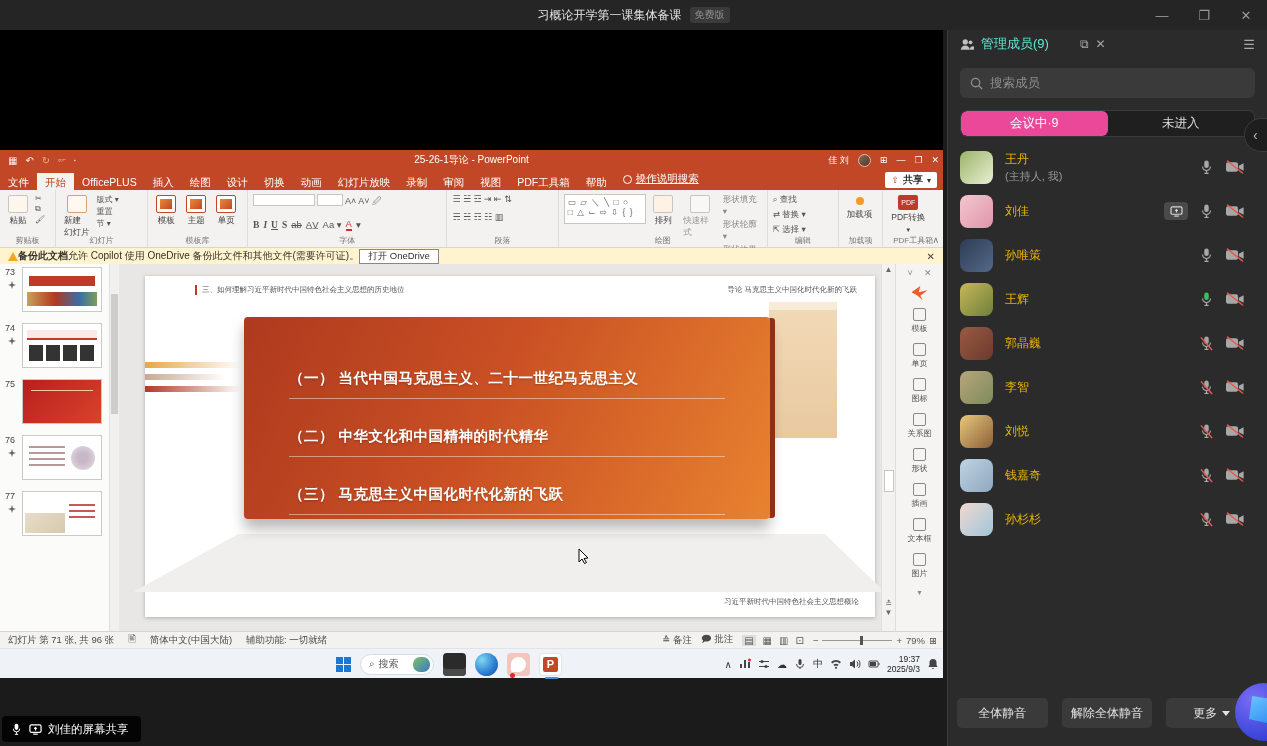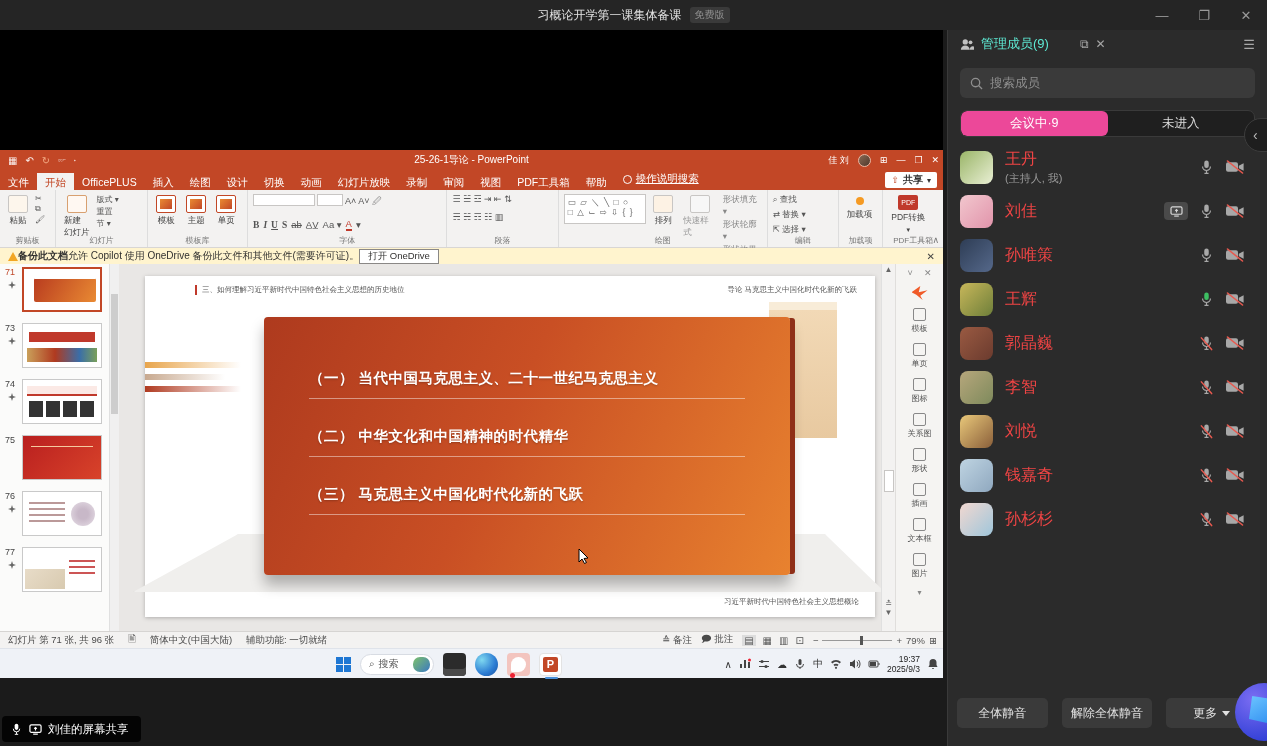--- a/index.html
+++ b/index.html
@@ -91,21 +91,21 @@
   .sl-head { position:absolute; top:9px; left:50px; font-size:7.5px; color:#555; border-left:2px solid #c0392b; padding-left:5px; }
   .sl-head-r { position:absolute; top:9px; right:18px; font-size:7.5px; color:#555; }
   .floor { position:absolute; left:-12px; top:258px; width:752px; height:58px; background:#f0efed; clip-path:polygon(14% 0,92% 0,100% 100%,0 100%); box-shadow:0 1px 2px rgba(0,0,0,.15); }
   .beige { position:absolute; right:38px; top:34px; width:68px; height:128px; background:linear-gradient(180deg,#f2d9b6,#e8c9a0); }
   .beige::before { content:""; position:absolute; left:0; top:-8px; width:100%; height:8px; background:#f8ecd8; }
   .stripes { position:absolute; left:0; top:86px; width:96px; }
   .stripes div { height:6px; margin-bottom:6px; }
   .stripes .s1 { background:linear-gradient(90deg,#e8a54c,transparent); }
   .stripes .s2 { background:linear-gradient(90deg,#c8a98f,transparent); width:80px; }
   .stripes .s3 { background:linear-gradient(90deg,#b03a20,transparent); }
-  .panel3d { position:absolute; left:99px; top:41px; width:526px; height:258px; background:linear-gradient(115deg,#ae3a1e,#c94f24 45%,#e8822f); border-radius:4px; box-shadow:6px 0 0 -1px #8f2f18, 0 10px 14px rgba(0,0,0,.28);margin-left:20px; }
+  .panel3d { position:absolute; left:99px; top:41px; width:526px; height:202px; background:linear-gradient(115deg,#ae3a1e,#c94f24 45%,#e8822f); border-radius:4px; box-shadow:6px 0 0 -1px #8f2f18, 0 10px 14px rgba(0,0,0,.28); }
   .panel3d .line { color:#fff; font-weight:bold; font-size:14.5px; margin:0 0 0 45px; letter-spacing:.5px; text-shadow:0 1px 2px rgba(0,0,0,.25); }
   .panel3d .l1 { padding-top:52px; }
   .panel3d .l2 { padding-top:28px; }
   .panel3d .l3 { padding-top:28px; }
   .panel3d hr { border:none; border-top:1px solid rgba(255,255,255,.45); margin:10px 45px 0 45px; }
   .sl-footer { position:absolute; right:16px; bottom:10px; font-size:7.5px; color:#555; }
   #cursor { left:578px; top:398px; width:12px; height:16px; z-index:5; }
 
   
   #v-scroll { left:881px; top:114px; width:14px; height:367px; background:#f3f2f1; border-left:1px solid #e0e0e0; font-size:8px; color:#666; text-align:center; }
@@ -162,21 +162,21 @@
   #panel-header .menu { margin-left:auto; color:#a8a8a8; font-size:13px; }
   #psearch { margin:10px 12px 0; height:30px; background:#3a3a3a; border-radius:6px; display:flex; align-items:center; gap:7px; padding:0 10px; color:#8f8f8f; font-size:12.5px; }
   #ptabs { margin:12px 12px 0; height:27px; background:#1f1f1f; border:1px solid #3a3a3a; border-radius:7px; display:flex; overflow:hidden; }
   #ptabs .ptab { flex:1; display:flex; align-items:center; justify-content:center; font-size:12.5px; color:#dcdcdc; }
   #ptabs .ptab.active { background:#ec4899; border-radius:6px; color:#fff; }
   #collapse-circle { left:1244px; top:118px; width:40px; height:34px; background:#1e1e1e; border:1px solid #3c3c3c; border-radius:17px; color:#bbb; font-size:14px; display:flex; align-items:center; padding-left:8px; z-index:4; }
   #members { margin-top:8px; }
   .mrow { display:flex; align-items:center; height:44px; padding:0 22px 0 12px; position:relative; }
   .mrow .avatar { width:33px; height:33px; border-radius:8px; flex:none; }
   .mrow .minfo { margin-left:12px; }
-  .mrow .mname { color:#ef4444; font-size:16px;font-family:Liberation Serif, serif; }
+  .mrow .mname { color:#eab308; font-size:12px;font-family:Liberation Serif, serif; }
   .mrow .msub { color:#9a9a9a; font-size:11px; margin-top:1px; }
   .mrow .micons { margin-left:auto; display:flex; align-items:center; gap:11px; }
   .share-badge { display:none; width:24px; height:18px; background:#4a4a4a; border-radius:4px; align-items:center; justify-content:center; }
   .mrow.sharing .share-badge { display:flex; }
   .micsvg { width:15px; height:17px; }
   .micsvg .body { fill:#a8a8a8; }
   .micsvg .stand { stroke:#a8a8a8; stroke-width:1.3; fill:none; }
   .micsvg .slash { display:none; stroke:#e8594f; stroke-width:1.6; stroke-linecap:round; }
   .mrow.mic-active .micsvg .body { fill:#3dbe62; }
   .mrow.mic-muted .micsvg .slash { display:block; }
@@ -353,27 +353,20 @@
       <span class="warn-tri"></span>
       <b>备份此文档</b>
       <span>允许 Copilot 使用 OneDrive 备份此文件和其他文件(需要许可证)。</span>
       <span class="btn">打开 OneDrive</span>
       <span class="close">✕</span>
     </div>
 
     <div class="abs" id="thumbs">
       <div>
 
-      <div class="thumb-row v71 current star">
-          <span class="num">71</span>
-          <svg class="star-el" viewBox="0 0 10 10">
-              <path d="M5 0L6.2 3.8 10 5 6.2 6.2 5 10 3.8 6.2 0 5 3.8 3.8z"></path>
-            </svg>
-          <div class="mini"></div>
-        </div>
           <div class="thumb-row v73 star">
           <span class="num">73</span>
           <svg class="star-el" viewBox="0 0 10 10">
               <path d="M5 0L6.2 3.8 10 5 6.2 6.2 5 10 3.8 6.2 0 5 3.8 3.8z"></path>
             </svg>
           <div class="mini"></div>
         </div>
           <div class="thumb-row v74 star">
           <span class="num">74</span>
           <svg class="star-el" viewBox="0 0 10 10">

